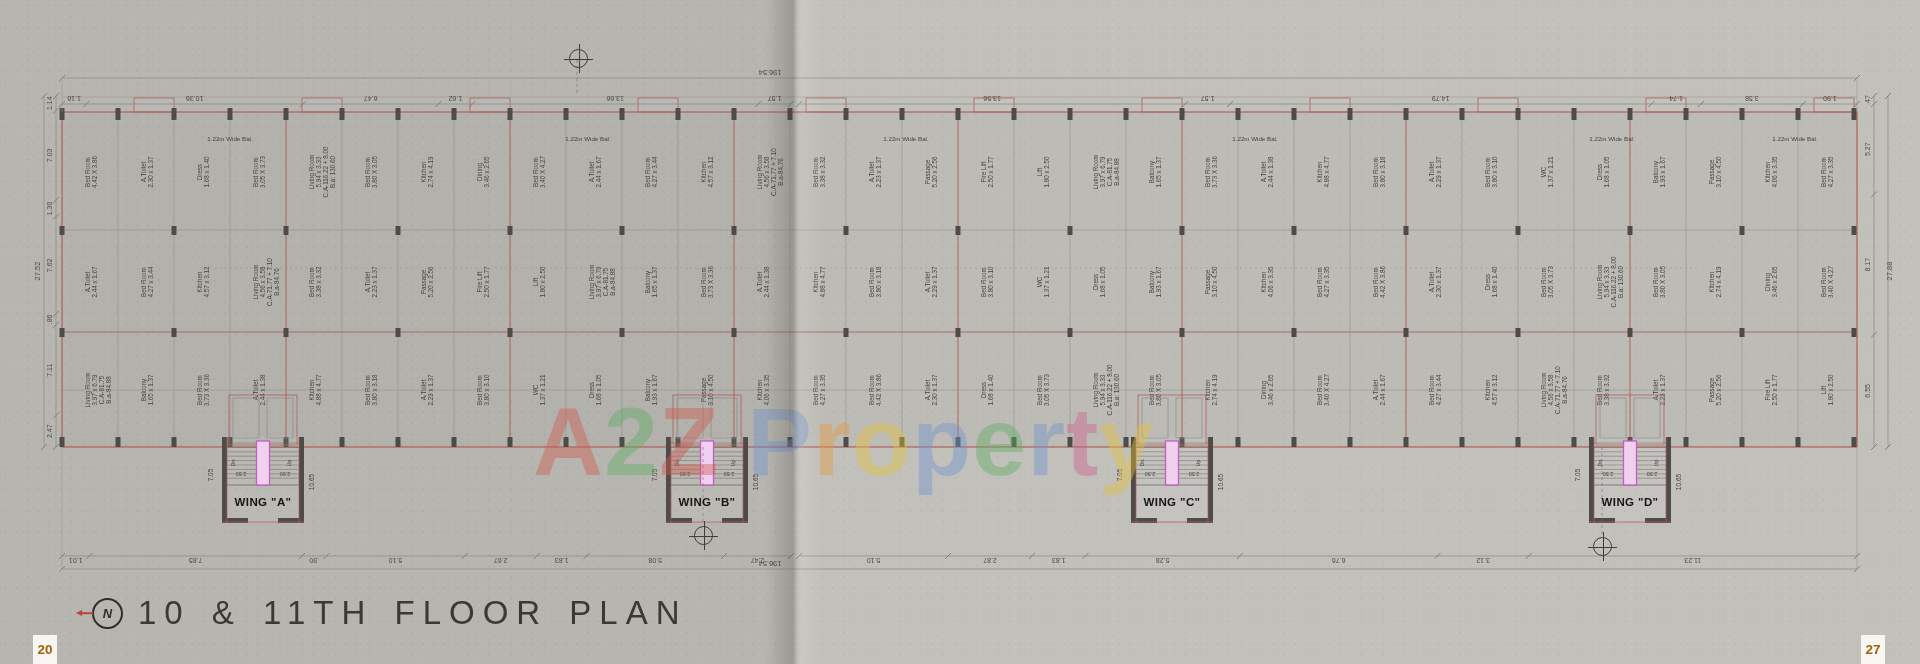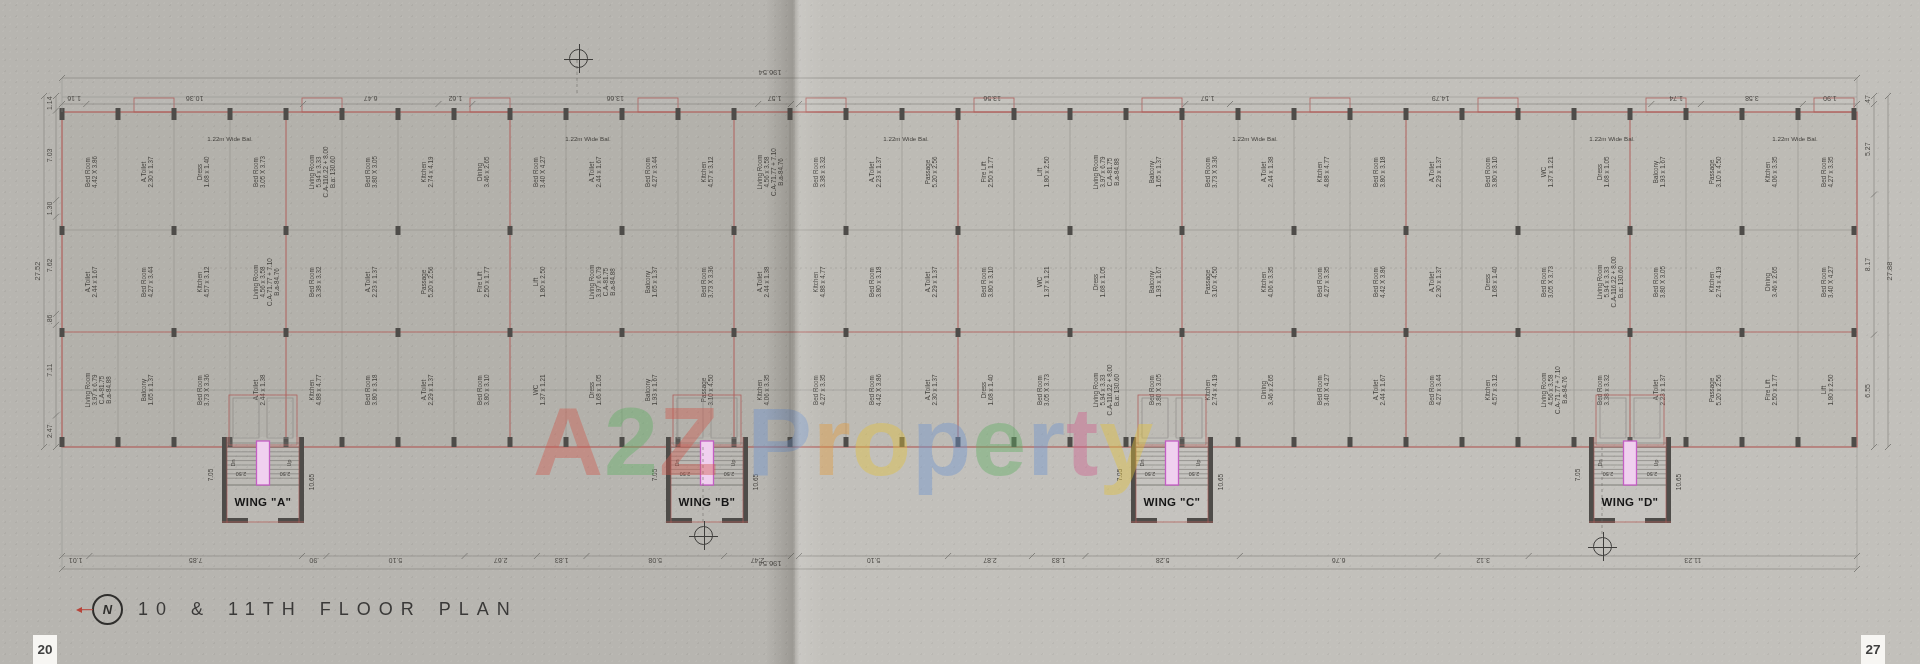--- a/index.html
+++ b/index.html
@@ -25,24 +25,24 @@
   .marker::after{content:'';position:absolute;top:-6px;bottom:-6px;left:50%;width:1px;background:#3e3d3b;}
   .titlebar{position:absolute;left:92px;top:594px;display:flex;align-items:center;gap:15px;}
   .north{position:relative;width:27px;height:27px;border:2.5px solid #2f2e2c;border-radius:50%;
          display:flex;align-items:center;justify-content:center;
          font-size:13px;font-weight:700;color:#2f2e2c;font-style:normal;}
   .north::before{content:'';position:absolute;left:-13px;top:50%;width:12px;height:1.6px;
                  background:#b8443a;transform:translateY(-50%);}
   .north::after{content:'';position:absolute;left:-18px;top:50%;transform:translateY(-50%);
                 border-top:3.5px solid transparent;border-bottom:3.5px solid transparent;
                 border-right:6px solid #b8443a;}
-  .titlebar h1{margin:0;font-size:18px;font-weight:400;letter-spacing:8px;word-spacing:4px;
+  .titlebar h1{margin:0;font-size:33px;font-weight:400;letter-spacing:8px;word-spacing:4px;
                color:#3a3938;white-space:nowrap;}
   .pagenum{position:absolute;top:635px;width:24px;height:29px;background:#f7f6f3;
-           color:#404040;font-size:13.5px;font-weight:700;
+           color:#a16207;font-size:13.5px;font-weight:700;
            display:flex;align-items:center;justify-content:center;}
   .pn-left{left:33px;}
   .pn-right{left:1861px;}
 </style>
 </head>
 <body>
 
 <div class="sheet">
   <div class="page page-left"></div>
   <div class="page page-right"></div>

